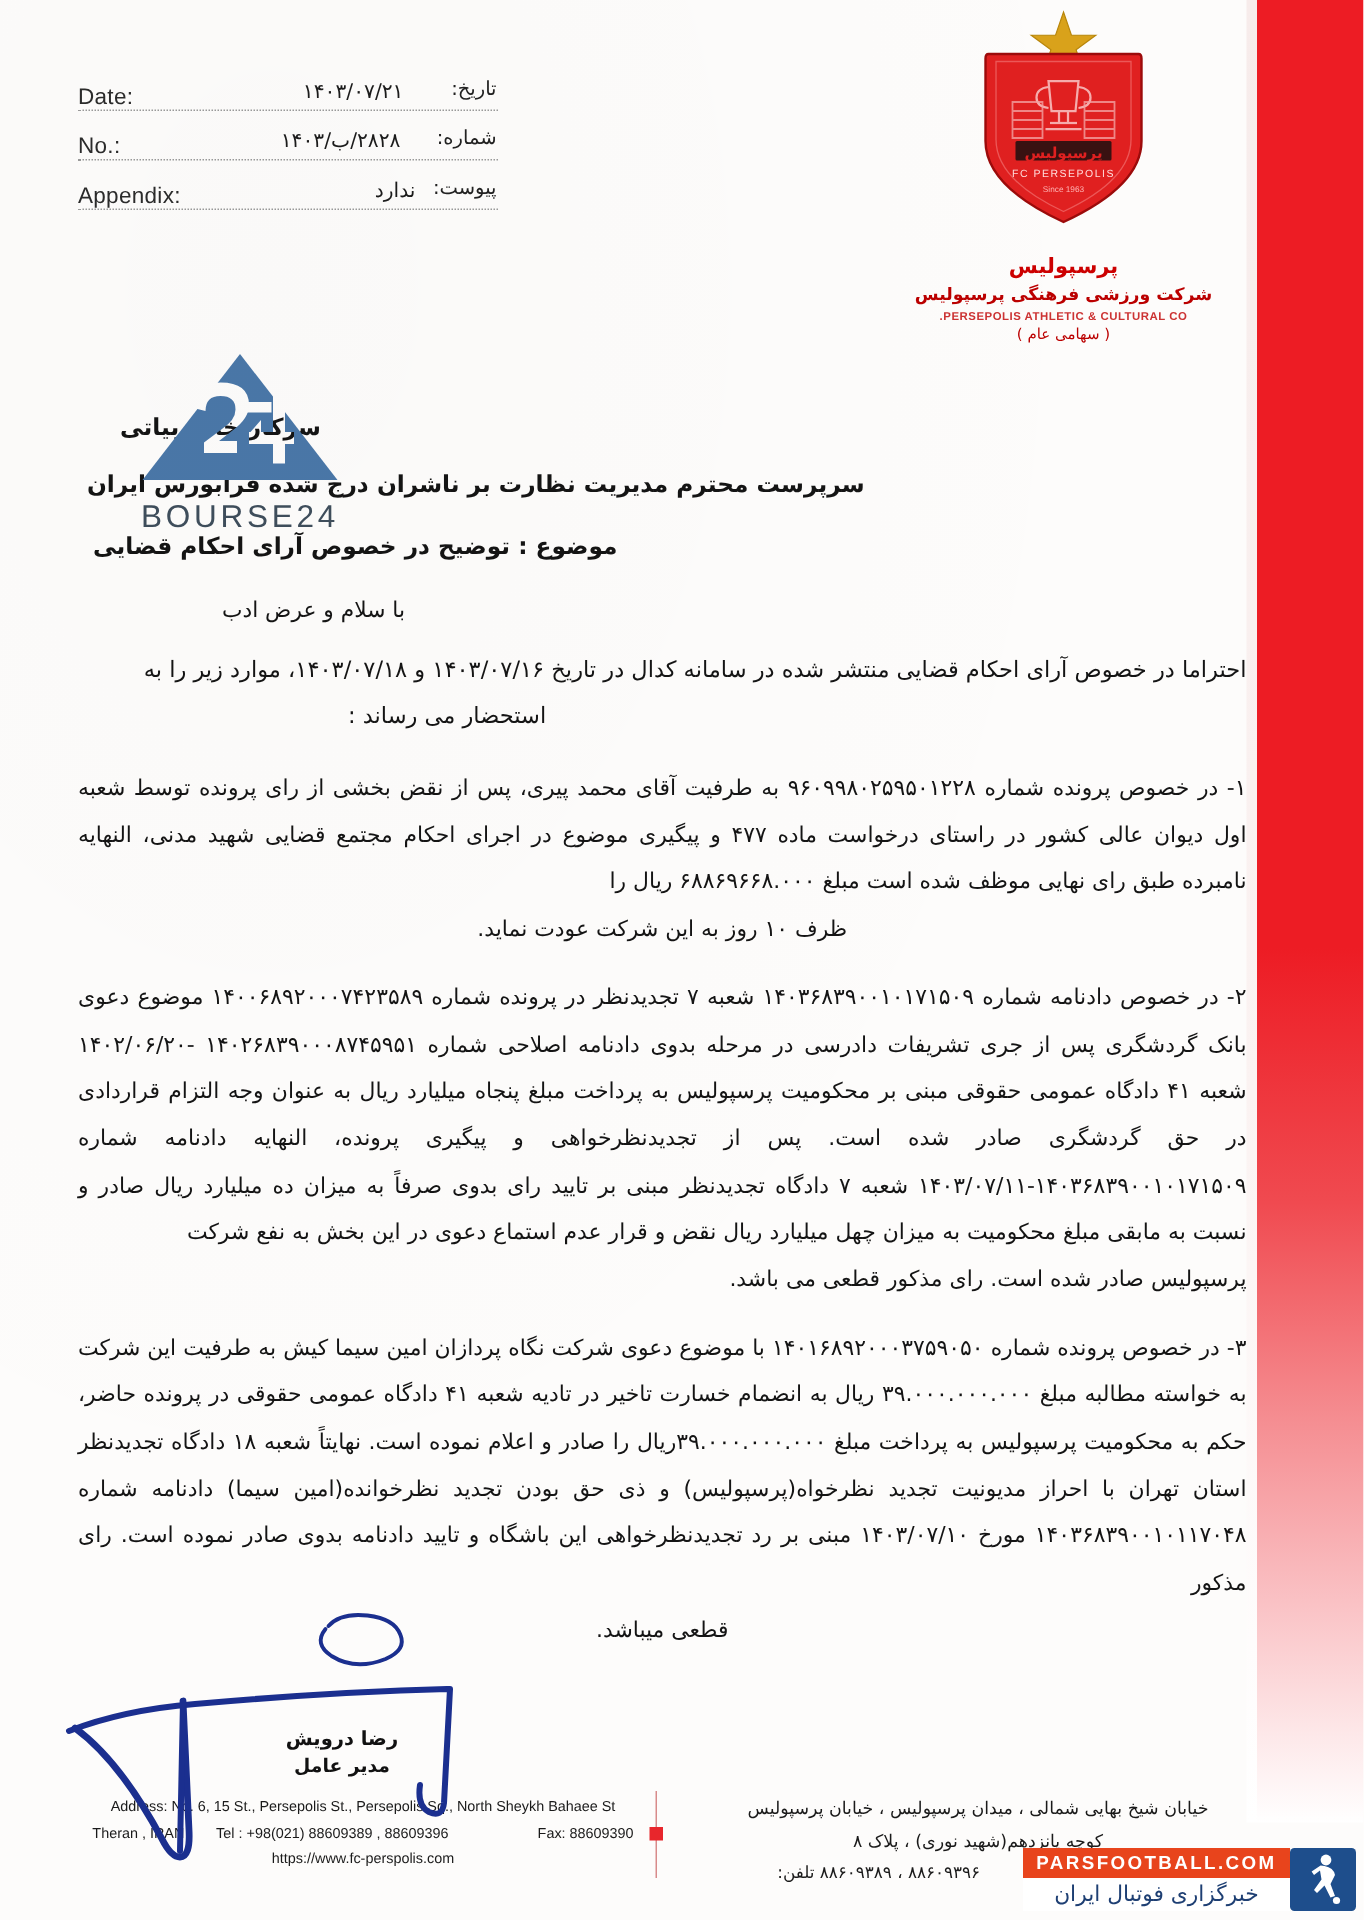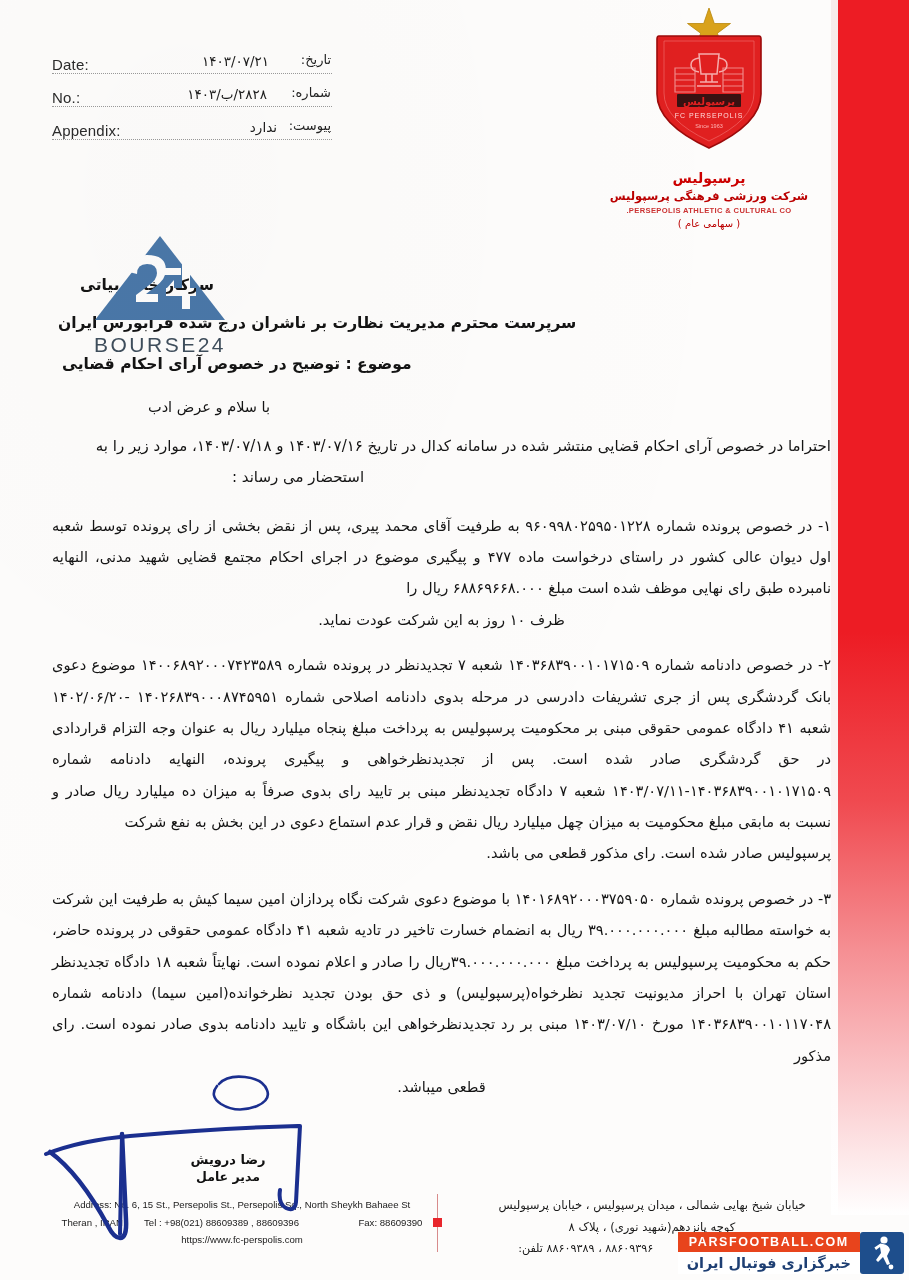--- a/index.html
+++ b/index.html
@@ -123,21 +123,21 @@
 
   
   .wm{position:absolute;right:2px;bottom:6px;z-index:9;display:flex;align-items:stretch;}
   .wm-text{display:flex;flex-direction:column;}
   .wm-top{
     background:#e8441c;color:#fff;font-family:"Liberation Sans",sans-serif;
     font-size:12.5px;font-weight:bold;letter-spacing:1.6px;
     padding:3px 9px 3px 9px;text-align:center;direction:ltr;
   }
   .wm-bot{
-    background:#ffffff;color:#1e3f73;font-size:14.5px;font-weight:bold;
+    background:#ffffff;color:#1e3f73;font-size:14.5px;font-weight:normal;
     padding:3px 9px;text-align:center;letter-spacing:.5px;
   }
   .wm-badge{
     width:44px;background:#1e4e8c;display:flex;align-items:center;justify-content:center;
     border-radius:3px;margin-right:3px;
   }
   .paper-grain{
     position:absolute;inset:0;pointer-events:none;z-index:8;
     background:radial-gradient(ellipse at 20% 15%,rgba(0,0,0,0.012),transparent 60%);
   }

